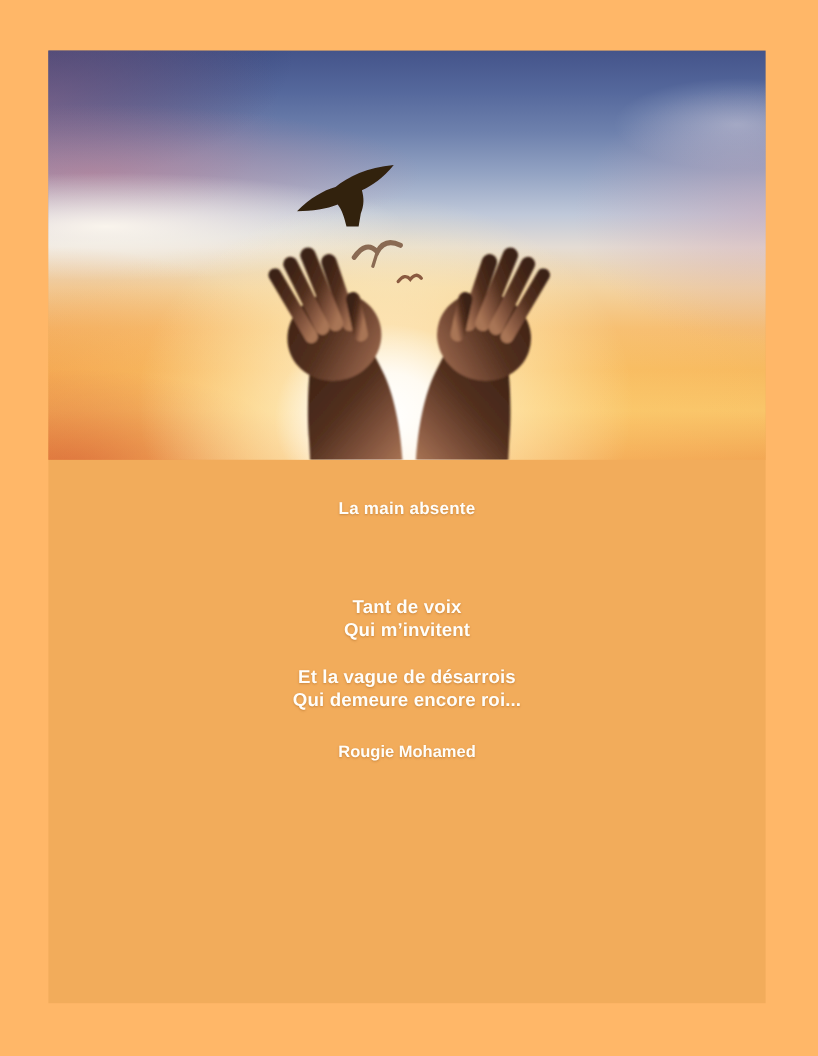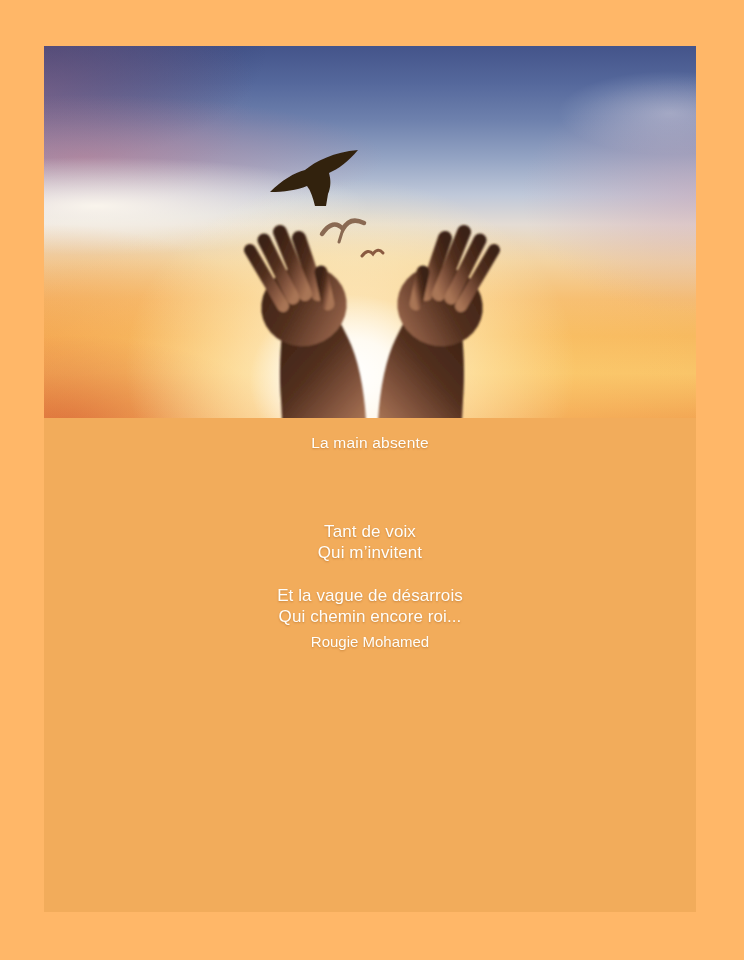--- a/index.html
+++ b/index.html
@@ -39,30 +39,30 @@
       radial-gradient(ellipse 250px 170px at 100% 40%, rgba(206,160,176,0.45) 0%, rgba(206,160,176,0) 70%),
       
       radial-gradient(ellipse 160px 60px at 96% 18%, rgba(255,255,255,0.35) 0%, rgba(255,255,255,0) 70%),
       
       linear-gradient(180deg,#44548A 0%,#55689C 10%,#6E81AD 20%,#93A3C3 30%,#BFC8D9 40%,#E4DCD4 48%,#F2D3A4 58%,#F6BD72 68%,#F7B95F 78%,#F9C468 88%,#F2A452 100%);
   }
   .photo svg{position:absolute;left:0;top:0;display:block;}
   
   .poem{
     position:relative;width:652px;height:494px;
-    padding-top:14px;box-sizing:border-box;
-    text-align:center;color:#FFFEFA;font-weight:normal;
+    padding-top:34px;box-sizing:border-box;
+    text-align:center;color:#FFFEFA;font-weight:bold;
     text-shadow:0 1px 2px rgba(140,75,15,0.4);
   }
   .title{font-size:15.5px;line-height:21px;letter-spacing:0.2px;}
   .stanza .line{font-size:17px;line-height:21px;letter-spacing:0.1px;}
   .stanza-1{margin-top:68px;}
   .stanza-2{margin-top:19px;}
   .stanza-3{margin-top:22px;}
-  .author{margin-top:4px;font-size:15px;line-height:21px;text-align:center;}
+  .author{margin-top:26px;font-size:15px;line-height:21px;text-align:center;}
 </style>
 </head>
 <body>
 
 <div class="page">
   <div class="card">
 
     <div class="photo">
       <svg width="652" height="372" viewBox="0 0 652 372">
         <defs>
@@ -121,20 +121,20 @@
       <div class="title">La main absente</div>
 
       <div class="stanza stanza-1">
         <div class="line">Tant de voix</div>
         <div class="line">Qui m’invitent</div>
       </div>
 
 
       <div class="stanza stanza-3">
         <div class="line">Et la vague de désarrois</div>
-        <div class="line">Qui chemin encore roi...</div>
+        <div class="line">Qui demeure encore roi...</div>
       </div>
 
       <div class="author">Rougie Mohamed</div>
     </div>
 
   </div>
 </div>
 
 </body></html>

